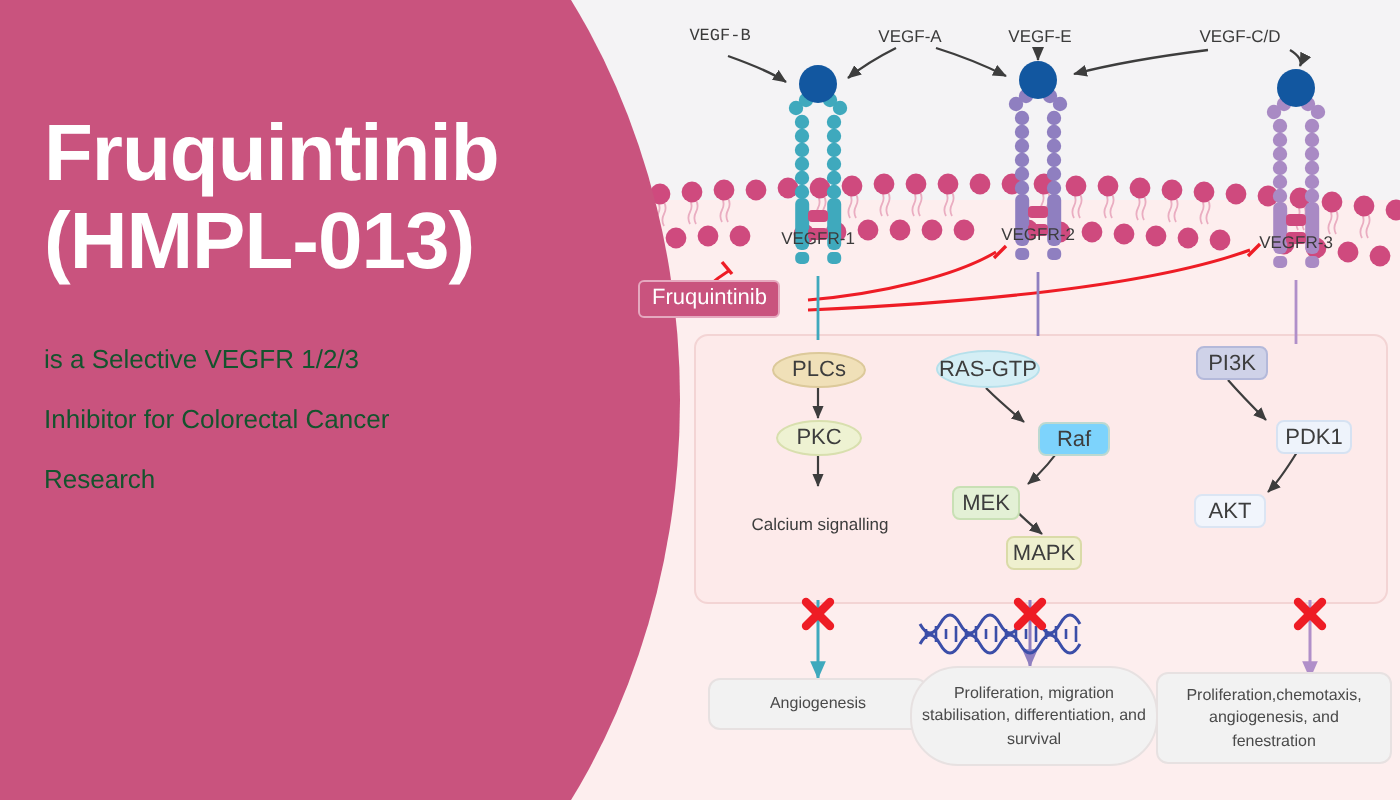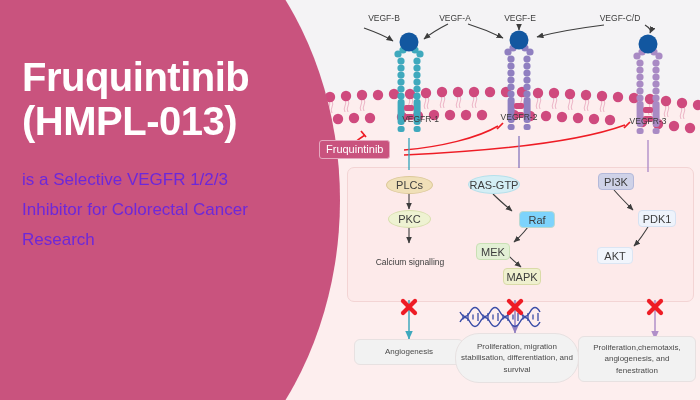--- a/index.html
+++ b/index.html
@@ -23,21 +23,21 @@
     border-radius:50%;
     background:#c9537e;
     z-index:6;
   }
   .hero-text{position:absolute;left:22px;top:55px;width:300px;z-index:7;color:#ffffff;}
   .hero-title{
     font-size:40px;line-height:44px;font-weight:700;letter-spacing:-0.5px;
     color:#ffffff;
   }
   .hero-sub{
-    margin-top:22px;font-size:17px;line-height:30px;color:#6d28d9;font-weight:400;
+    margin-top:22px;font-size:13px;line-height:30px;color:#14532d;font-weight:400;
   }
 
   
   #diagram{position:absolute;left:0;top:0;width:700px;height:400px;z-index:3;}
 
   
   .node{
     position:absolute;z-index:4;
     display:flex;align-items:center;justify-content:center;
     font-size:11px;color:#3d3d3d;text-align:center;
@@ -380,26 +380,26 @@
   <div class="hero-text">
     <div class="hero-title">Fruquintinib</div>
     <div class="hero-title">(HMPL-013)</div>
     <div class="hero-sub">
       <div>is a Selective VEGFR 1/2/3</div>
       <div>Inhibitor for Colorectal Cancer</div>
       <div>Research</div>
     </div>
   </div>
 
-  <div class="lbl" style="left:352px;top:13px;width:64px;">VEGF-B</div>
+  <div class="lbl" style="left:328px;top:13px;width:64px;font-family:Liberation Mono, monospace;">VEGF-B</div>
   <div class="lbl" style="left:423px;top:13px;width:64px;">VEGF-A</div>
   <div class="lbl" style="left:488px;top:13px;width:64px;">VEGF-E</div>
   <div class="lbl" style="left:583px;top:13px;width:74px;">VEGF-C/D</div>
 
-  <div class="lbl" style="left:379px;top:114px;width:60px;text-align:right;">VEGFR-1</div>
+  <div class="lbl" style="left:379px;top:114px;width:60px;">VEGFR-1</div>
   <div class="lbl" style="left:489px;top:112px;width:60px;">VEGFR-2</div>
   <div class="lbl" style="left:618px;top:116px;width:60px;">VEGFR-3</div>
 
   <div class="drugchip" style="left:319px;top:140px;">Fruquintinib</div>
 
   <div class="node ell" style="left:386px;top:176px;width:47px;height:18px;background:#f0e0b8;border:1px solid #dcc99a;">PLCs</div>
   <div class="node ell" style="left:388px;top:210px;width:43px;height:18px;background:#eef2d2;border:1px solid #d8dfae;">PKC</div>
   <div class="node" style="left:375px;top:250px;width:70px;height:24px;font-size:8.5px;line-height:11px;">Calcium signalling</div>
 
   <div class="node ell" style="left:468px;top:175px;width:52px;height:19px;background:#d4eef5;border:1px solid #b6e0eb;">RAS-GTP</div>

